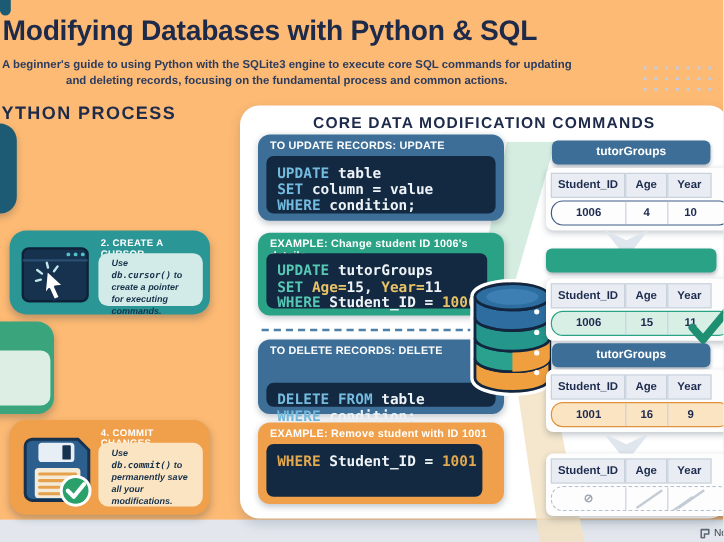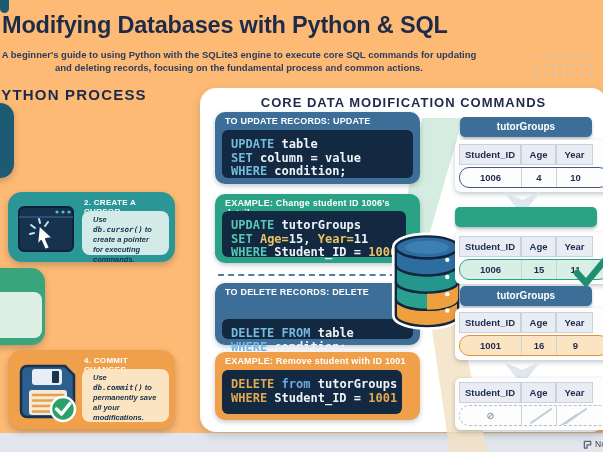--- a/index.html
+++ b/index.html
@@ -188,21 +188,20 @@
       <div class="block-header">TO DELETE RECORDS: DELETE</div>
       <div class="code" style="top:24px;margin-top:12px;">
         <div><span class="kw-b">DELETE FROM</span><span class="w"> table</span></div>
         <div><span class="kw-b">WHERE</span><span class="w"> condition;</span></div>
       </div>
     </div>
 
     <div class="block block-orange" style="top:264px;height:68px;">
       <div class="block-header">EXAMPLE: Remove student with ID 1001</div>
       <div class="code" style="top:18px;right:18px;">
-        <div><span class="kw-o">DELETE</span><span class="kw-bl"> from</span><span class="w"> tutorGroups</span></div>
         <div><span class="kw-o">WHERE</span><span class="w"> Student_ID = </span><span class="kw-o">1001</span></div>
       </div>
     </div>
 
     <svg class="dbicon" width="78" height="128" viewBox="0 0 100 132">
       <path d="M10,19 a40,14 0 0 1 80,0 V106 a40,14 0 0 1 -80,0 Z" fill="none" stroke="#ffffff" stroke-width="10"></path>
       <path d="M10,85 V106 a40,14 0 0 0 80,0 V85 a40,14 0 0 1 -80,0 Z" fill="#ef9f3e" stroke="#13263f" stroke-width="3"></path>
       <path d="M10,63 V85 a40,14 0 0 0 80,0 V63 a40,14 0 0 1 -80,0 Z" fill="#2aa18f" stroke="#13263f" stroke-width="3"></path>
       <path d="M50,77 a40,14 0 0 0 40,-14 V63 a40,14 0 0 1 -40,14 Z M50,77 V99 a40,14 0 0 0 40,-14 V63" fill="#ef9f3e"></path>
       <path d="M10,41 V63 a40,14 0 0 0 80,0 V41 a40,14 0 0 1 -80,0 Z" fill="#24968c" stroke="#13263f" stroke-width="3"></path>

